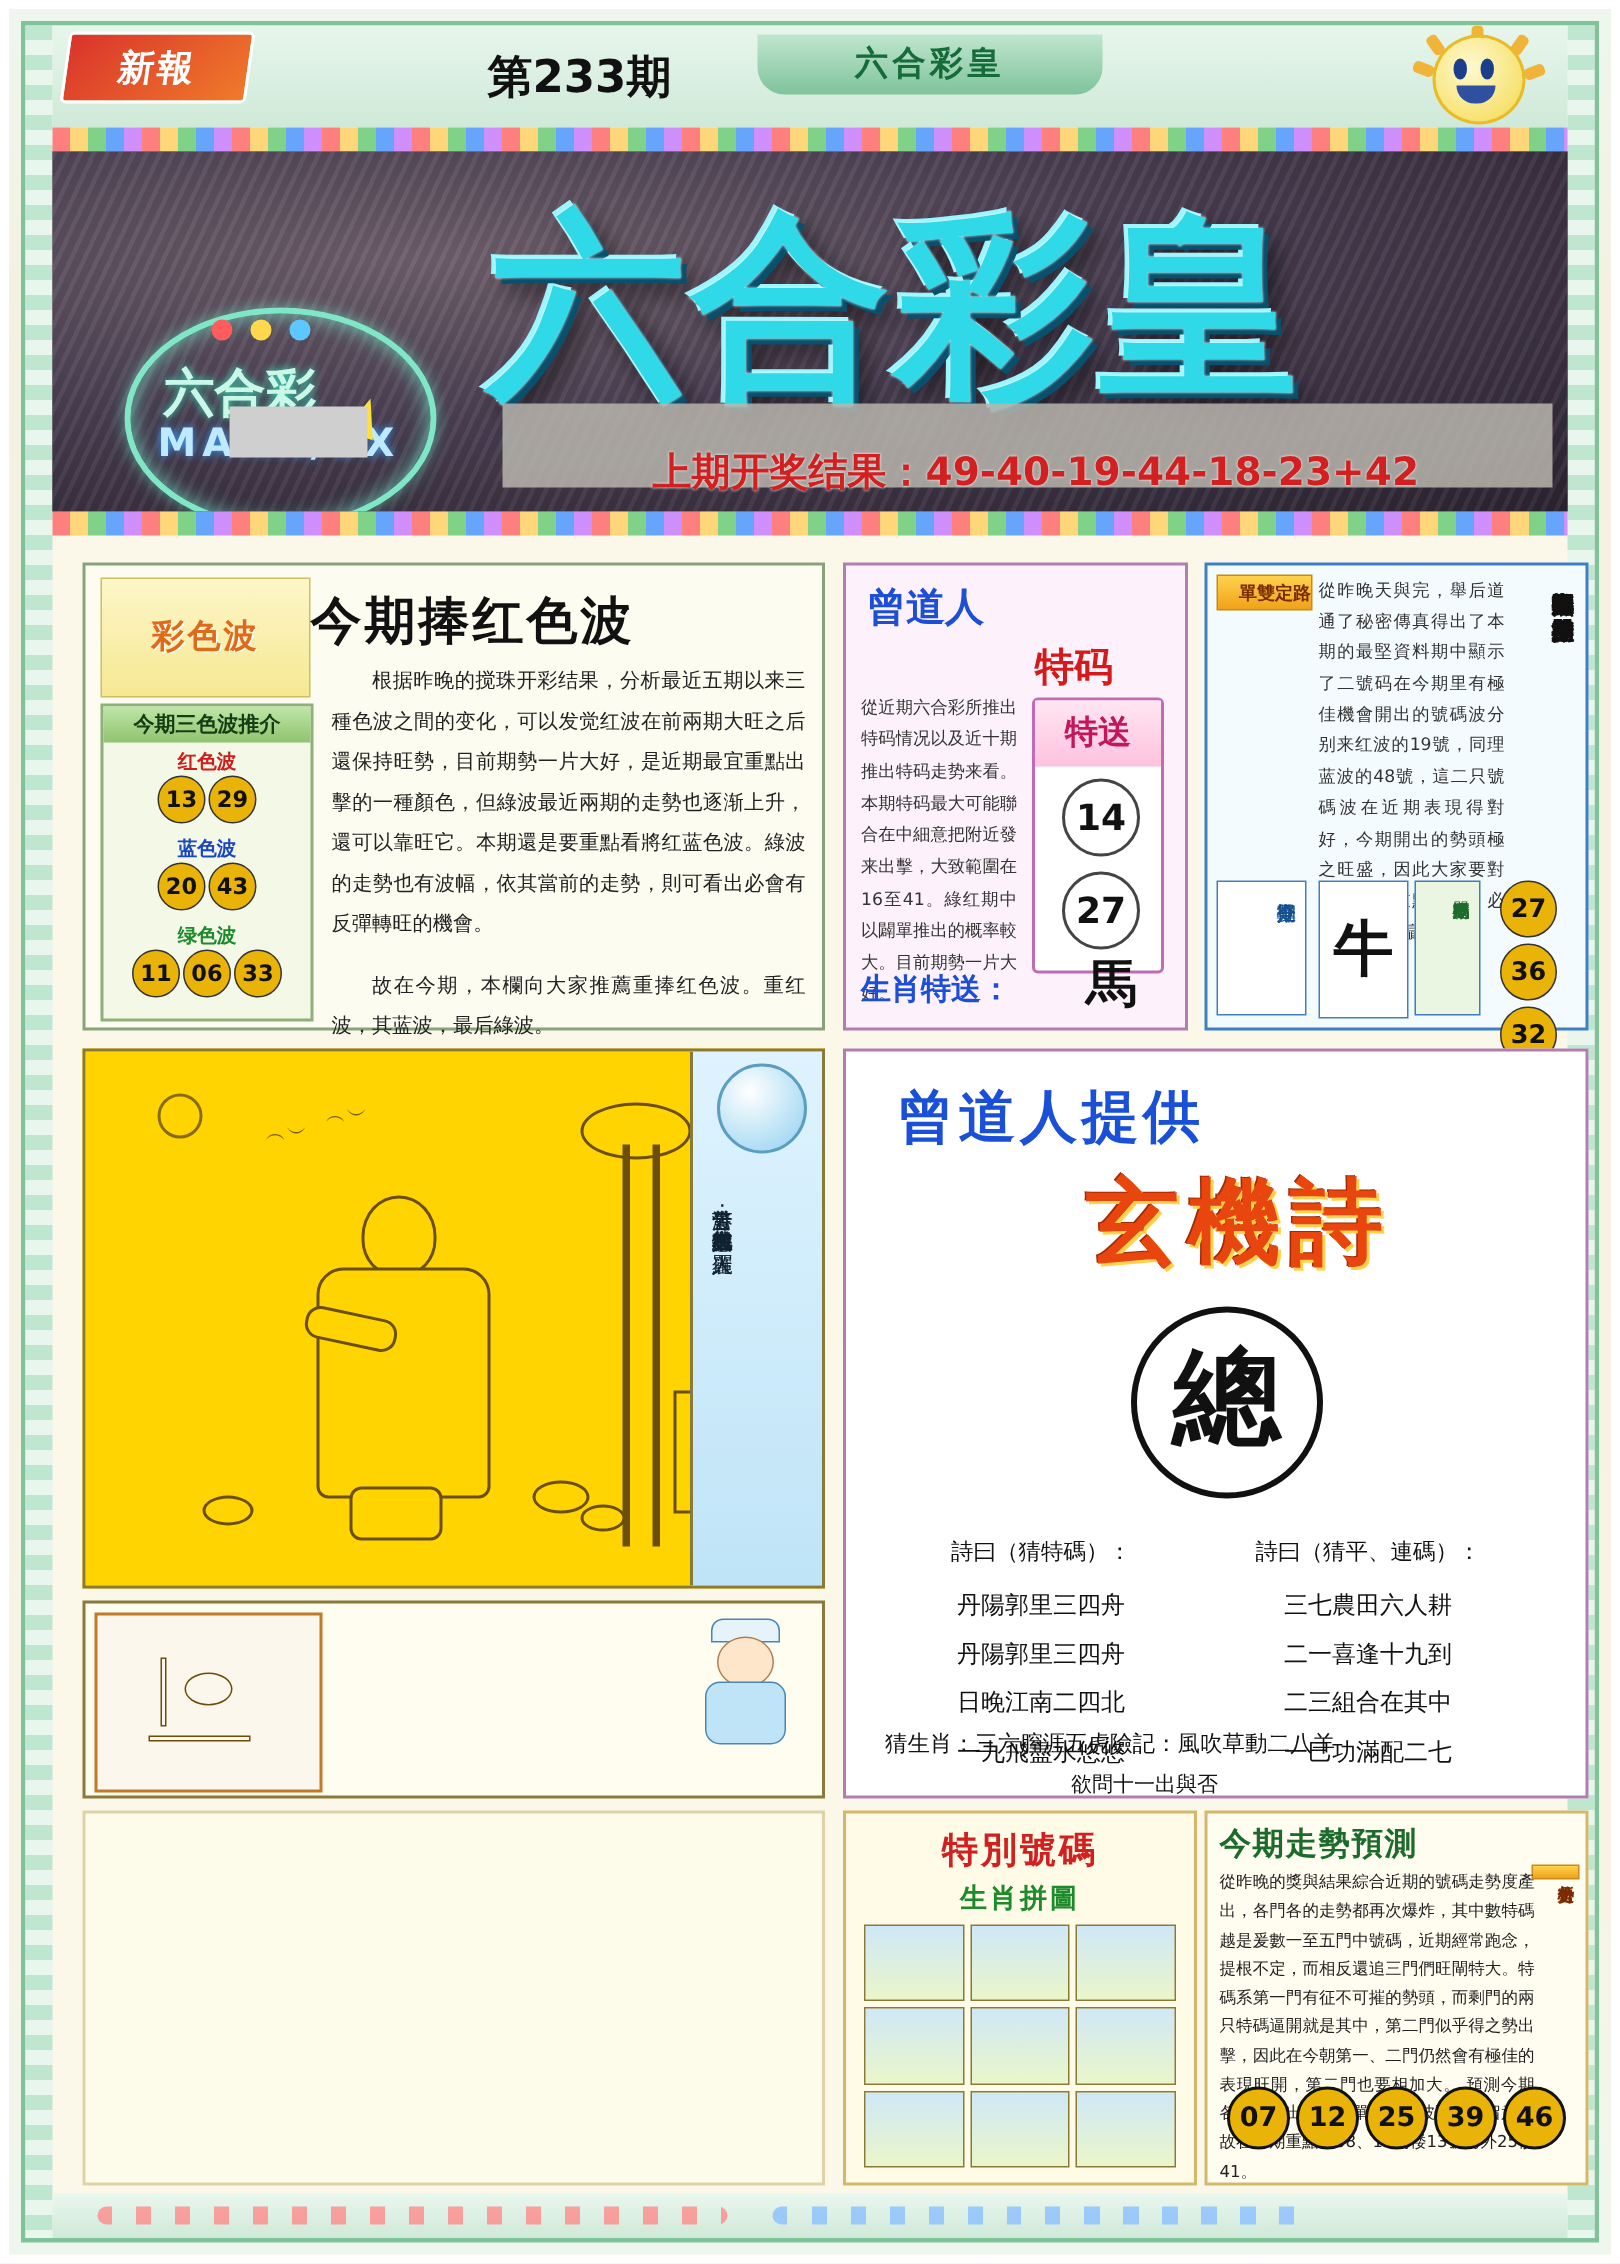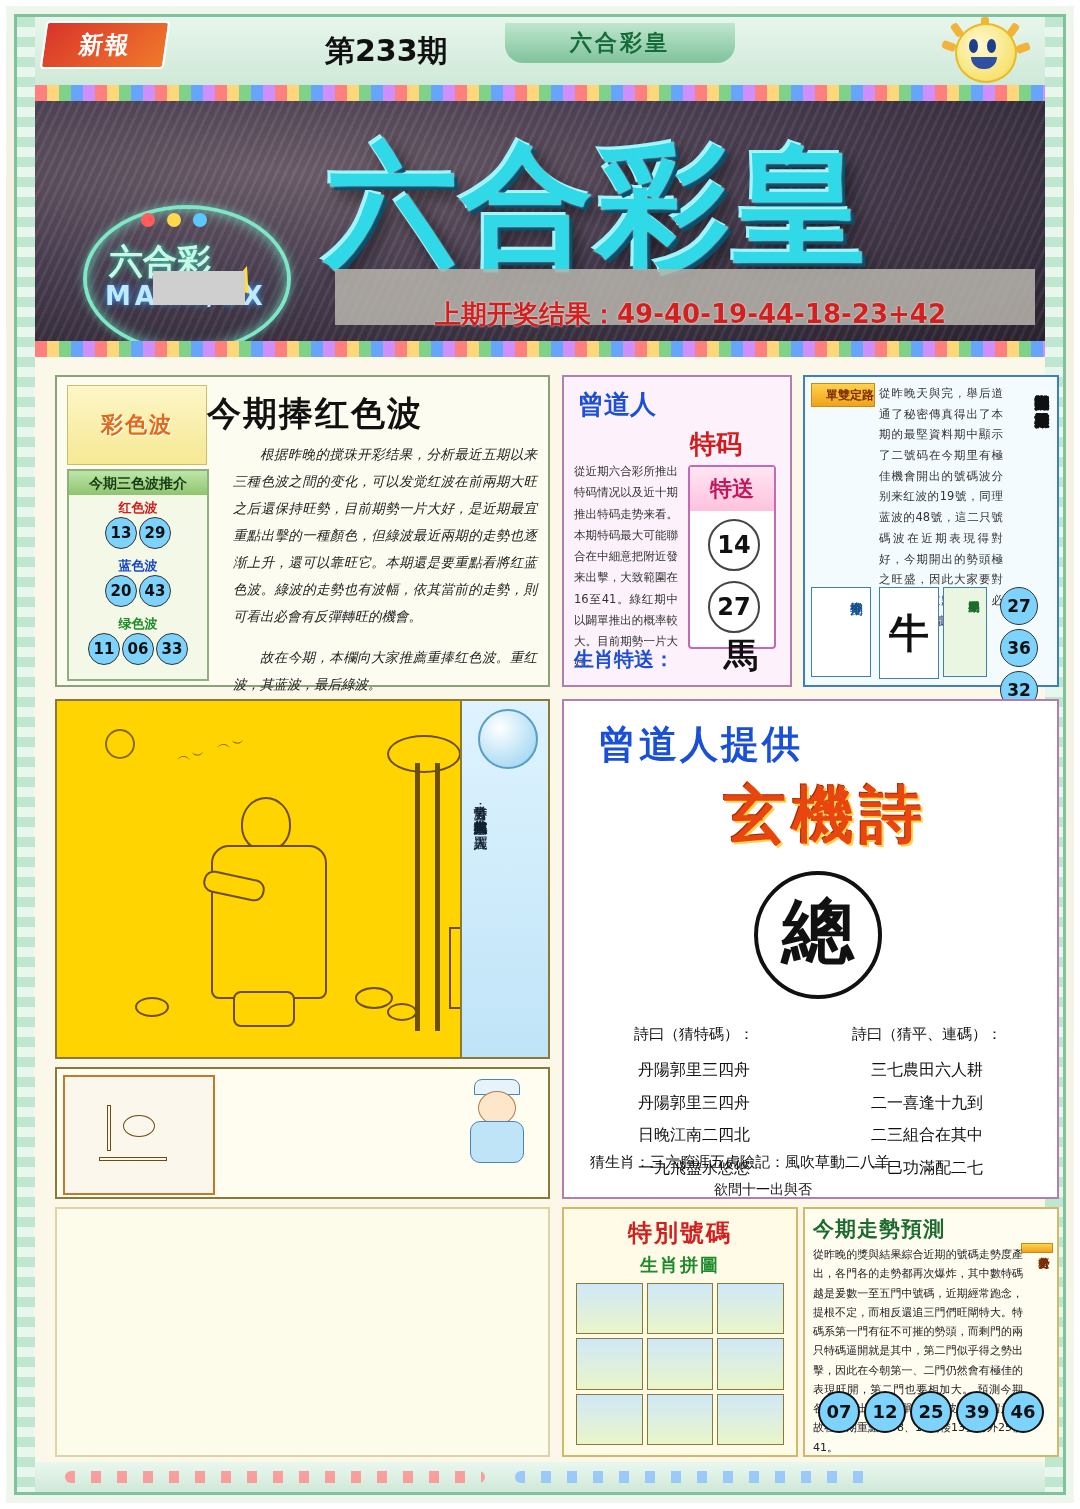--- a/index.html
+++ b/index.html
@@ -138,38 +138,38 @@
 
   
   .p-red{left:38px;top:358px;width:495px;height:312px;border:2px solid #8aa17a;background:#fdfcf0;}
   .p-red .head{
     position:absolute;left:150px;top:14px;font-size:34px;font-weight:bold;color:#111;letter-spacing:2px;
   }
   .p-red .body{
     position:absolute;left:160px;top:64px;width:320px;font-size:13.5px;line-height:2.0;color:#222;
     text-align:justify;
   }
-  .p-red .body p{margin:0 0 14px 16px;text-indent:2em;font-style:italic;}
+  .p-red .body p{margin:0 0 14px 4px;text-indent:2em;}
   .colorbox{
     position:absolute;left:10px;top:92px;width:138px;height:208px;
     border:2px solid #8fb07a;background:#f4f8e6;
   }
   .colorbox .title{
     position:absolute;left:0;right:0;top:0;height:24px;line-height:24px;text-align:center;
     background:linear-gradient(180deg,#bfe6a8,#8fc46f);color:#143d12;font-size:14px;font-weight:bold;
   }
   .cb-label{position:absolute;left:0;right:0;text-align:center;font-size:13px;font-weight:bold;}
   .cb-red{top:28px;color:#d31b1b;}
   .cb-blue{top:86px;color:#1947c4;}
   .cb-green{top:144px;color:#1d8b2c;}
   .cb-nums{position:absolute;left:0;right:0;text-align:center;}
   .cb-n1{top:46px;} .cb-n2{top:104px;} .cb-n3{top:162px;}
   .ball{
     display:inline-block;width:30px;height:30px;line-height:30px;border-radius:50%;
-    border:1.5px solid #333;background:#7dd3fc;font-size:15px;font-weight:bold;color:#111;
+    border:1.5px solid #333;background:#eab308;font-size:15px;font-weight:bold;color:#111;
     text-align:center;margin:0 1px;vertical-align:middle;
   }
   .logo-mini{
     position:absolute;left:10px;top:8px;width:138px;height:78px;
     background:linear-gradient(180deg,#fdf6c8,#f6e893);border:1px solid #cdbd63;
     text-align:center;line-height:78px;font-size:22px;font-weight:bold;color:#e06a1c;
     letter-spacing:2px;text-shadow:1px 1px 0 #fff;
   }
 
   .p-zdr{left:545px;top:358px;width:230px;height:312px;border:2px solid #b07fb0;background:#fdf2fb;}
@@ -268,21 +268,21 @@
   .xj-big{
     position:absolute;left:160px;top:72px;font-size:62px;font-weight:bold;color:#e8450f;letter-spacing:6px;
     text-shadow:2px 2px 0 #ffd24d,-1px -1px 0 #a12a00;
   }
   .xj-zong{
     position:absolute;left:190px;top:170px;width:120px;height:120px;border-radius:50%;
     border:4px solid #111;text-align:center;line-height:112px;font-size:72px;font-weight:bold;color:#111;
   }
   .poem-col{position:absolute;font-size:16px;line-height:2.05;color:#111;text-align:center;}
   .poem-l{left:30px;top:318px;width:200px;}
-  .poem-r{left:253px;top:318px;width:220px;}
+  .poem-r{left:238px;top:318px;width:220px;}
   .poem-head{font-size:15px;margin-bottom:4px;}
   .guess-sx{position:absolute;left:26px;top:452px;font-size:15px;color:#111;}
   .guess-q{position:absolute;left:150px;top:480px;font-size:14px;color:#111;text-align:center;}
 
   
   .p-bottomleft{left:38px;top:1190px;width:495px;height:250px;border:2px solid #ded3a8;background:#fdfbe9;}
   .p-special{left:545px;top:1190px;width:236px;height:250px;border:2px solid #d2b86a;background:#fffbe6;}
   .sp-title{position:absolute;left:0;right:0;top:8px;text-align:center;font-size:24px;font-weight:bold;color:#d21f1f;letter-spacing:2px;}
   .sp-sub{position:absolute;left:0;right:0;top:44px;text-align:center;font-size:18px;font-weight:bold;color:#1d8b2c;letter-spacing:2px;}
   .sp-grid{position:absolute;left:12px;top:74px;right:12px;bottom:10px;display:grid;grid-template-columns:repeat(3,1fr);grid-template-rows:repeat(3,1fr);gap:4px;}

